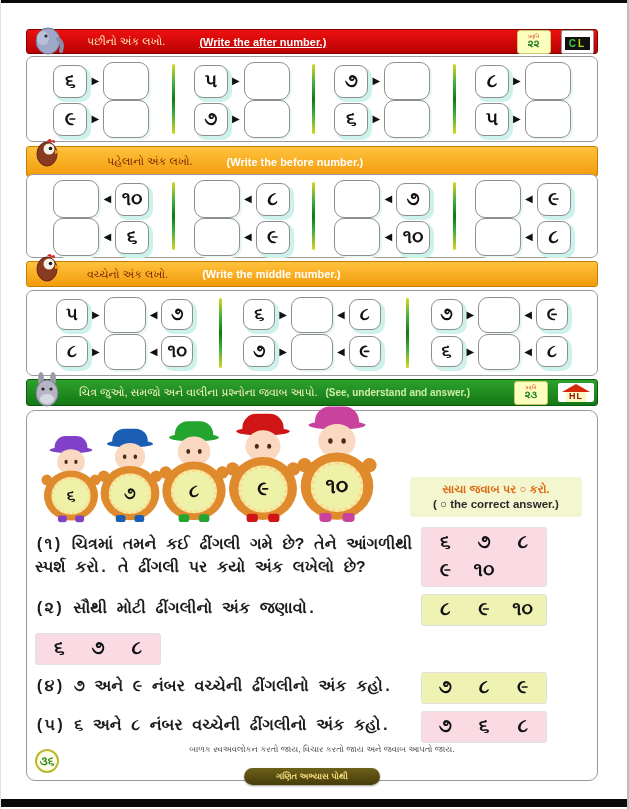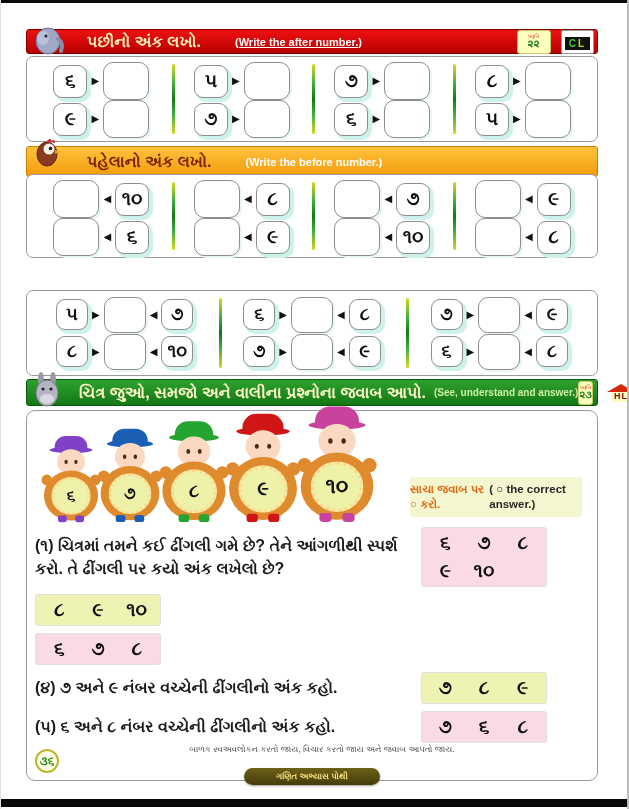--- a/index.html
+++ b/index.html
@@ -9,21 +9,21 @@
   .edge{position:absolute;left:0;width:629px;background:#0a0a0a;}
   .edge.top{top:0;height:3px;}
   .edge.bottom{top:799px;height:8px;}
 
   
   .bar{position:absolute;left:25px;width:572px;display:flex;align-items:center;
        border-radius:3px;box-sizing:border-box;}
   .bar-red{background:linear-gradient(#ee1111,#b80000);border:1px solid #7d0000;}
   .bar-orange{background:linear-gradient(#ffc23d,#f29c0c);border:1px solid #c87e00;}
   .bar-green{background:linear-gradient(#2da12d,#157815);border:1px solid #0b5a0b;justify-content:space-between;}
-  .bar .gu{font-size:16px;font-weight:bold;margin-left:60px;white-space:nowrap;}
+  .bar .gu{font-size:11px;font-weight:normal;margin-left:60px;white-space:nowrap;}
   .bar .en{font-size:11px;font-weight:bold;margin-left:34px;white-space:nowrap;}
   .bar-red .gu{color:#ffefb8;} .bar-red .en{color:#ffffff;text-decoration:underline;}
   .bar-orange .gu{color:#7a2400;} .bar-orange .en{color:#ffffff;}
   .bar-green .gu{color:#fdf6c8;} .bar-green .en{color:#cdeea6;font-size:10px;}
   .bar-icon{position:absolute;left:6px;top:-9px;}
 
   .badge{margin-left:auto;width:32px;height:22px;background:#fdffbe;border:1px solid #c9c96a;
          border-radius:3px;display:flex;flex-direction:column;align-items:center;justify-content:center;line-height:1;}
   .badge .b1{font-size:5px;color:#cc2200;}
   .badge .b2{font-size:10px;font-weight:bold;color:#1d7a1d;}
@@ -67,26 +67,26 @@
   .hand.l{left:0;} .hand.r{right:0;}
   .body-ring{position:absolute;left:50%;transform:translateX(-50%);top:42px;width:66px;height:61px;
              background:#e08a2e;border-radius:50%;}
   .num-badge{position:absolute;left:50%;top:50%;transform:translate(-50%,-50%);width:42px;height:40px;
              background:#eef2a8;border:3px dotted #ffd890;border-radius:50%;
              display:flex;align-items:center;justify-content:center;font-size:19px;font-weight:bold;color:#111;}
   .foot{position:absolute;top:97px;width:11px;height:8px;border-radius:3px;}
   .foot.l{left:20px;} .foot.r{right:20px;}
 
   .instr{position:absolute;left:383px;top:66px;width:172px;height:40px;background:#f3f6cf;border-radius:4px;
-         display:flex;flex-direction:row;align-items:center;justify-content:center;line-height:1.3;}
+         display:flex;flex-direction:column;align-items:center;justify-content:center;line-height:1.3;}
   .instr .gu{color:#e06a14;font-weight:bold;font-size:11.5px;}
   .instr .en{color:#2a2a2a;font-weight:bold;font-size:11.5px;}
 
   .questions{position:absolute;left:8px;top:116px;right:50px;}
-  .q-row{display:flex;align-items:center;margin-bottom:7px;}
+  .q-row{display:flex;align-items:center;margin-bottom:7px;font-family:Liberation Mono, monospace;}
   .q-text{flex:1;font-size:16px;font-weight:bold;color:#1c1c1c;line-height:1.45;padding-right:8px;}
   .opt-box{width:126px;flex:0 0 126px;border:1px solid #e0e0e0;border-radius:3px;padding:1px 4px;box-sizing:border-box;}
   .opt-box.pink{background:#fadbe4;}
   .opt-box.green{background:#eef3b4;}
   .opt-row{display:grid;grid-template-columns:repeat(3,1fr);}
   .opt{font-size:19px;font-weight:bold;color:#111;text-align:center;line-height:28px;cursor:pointer;}
 
   
   .foot-notes{position:absolute;left:40px;right:20px;top:332px;text-align:center;
               font-size:8.5px;color:#4a4a4a;line-height:1.55;}
@@ -167,21 +167,21 @@
             <span class="arrow">▶</span>
             <div class="ans-box"></div>
           </div>
         </div>
         <div class="divider" style="left: 25%;"></div>
         <div class="divider" style="left: 50%;"></div>
         <div class="divider" style="left: 75%;"></div>
       </div>
   </div>
 
-  <div class="bar bar-orange" style="top:146px;height:31px;">
+  <div class="bar bar-orange" style="top:146px;height:31px;padding-left:20px;">
     <span class="bar-icon">
       <svg width="30" height="36" viewBox="0 0 30 36">
         <path d="M14 3 q3 -4 5 0 q3 -3 3 2" fill="#d42222"></path>
         <ellipse cx="14" cy="16" rx="10" ry="12" fill="#8a3a20" stroke="#5c2410" stroke-width="1"></ellipse>
         <circle cx="16" cy="11" r="5.5" fill="#f5f2ea"></circle>
         <circle cx="17.5" cy="10.5" r="1.8" fill="#1a1a1a"></circle>
         <path d="M22 12 l6 2 -6 2 z" fill="#f2a312"></path>
       </svg>
     </span>
     <span class="gu">પહેલાનો અંક લખો.</span>
@@ -232,20 +232,33 @@
             <span class="arrow">◀</span>
             <div class="num-chip">૮</div>
           </div>
         </div>
         <div class="divider" style="left: 25%;"></div>
         <div class="divider" style="left: 50%;"></div>
         <div class="divider" style="left: 75%;"></div>
       </div>
   </div>
 
+  <div class="bar bar-orange" style="top:261px;height:26px;">
+    <span class="bar-icon">
+      <svg width="30" height="36" viewBox="0 0 30 36">
+        <path d="M14 3 q3 -4 5 0 q3 -3 3 2" fill="#d42222"></path>
+        <ellipse cx="14" cy="16" rx="10" ry="12" fill="#8a3a20" stroke="#5c2410" stroke-width="1"></ellipse>
+        <circle cx="16" cy="11" r="5.5" fill="#f5f2ea"></circle>
+        <circle cx="17.5" cy="10.5" r="1.8" fill="#1a1a1a"></circle>
+        <path d="M22 12 l6 2 -6 2 z" fill="#f2a312"></path>
+      </svg>
+    </span>
+    <span class="gu">વચ્ચેનો અંક લખો.</span>
+    <span class="en">(Write the middle number.)</span>
+  </div>
   <div class="ex-box" style="top:290px;height:86px;">
     <div class="ex-body sm">
         <div class="ex-row">
           <div class="ex-group">
             <div class="num-chip">૫</div>
             <span class="arrow">▶</span>
             <div class="ans-box"></div>
             <span class="arrow">◀</span>
             <div class="num-chip">૭</div>
           </div>
@@ -418,20 +431,21 @@
               <span class="opt">૭</span>
               <span class="opt">૮</span>
             </div>
             <div class="opt-row">
               <span class="opt">૯</span>
               <span class="opt">૧૦</span>
             </div>
           </div>
         </div>
         <div class="q-row">
+          <div class="q-text">(૨) સૌથી મોટી ઢીંગલીનો અંક જણાવો.</div>
           <div class="opt-box green">
             <div class="opt-row">
               <span class="opt">૮</span>
               <span class="opt">૯</span>
               <span class="opt">૧૦</span>
             </div>
           </div>
         </div>
         <div class="q-row">
           <div class="opt-box pink">

